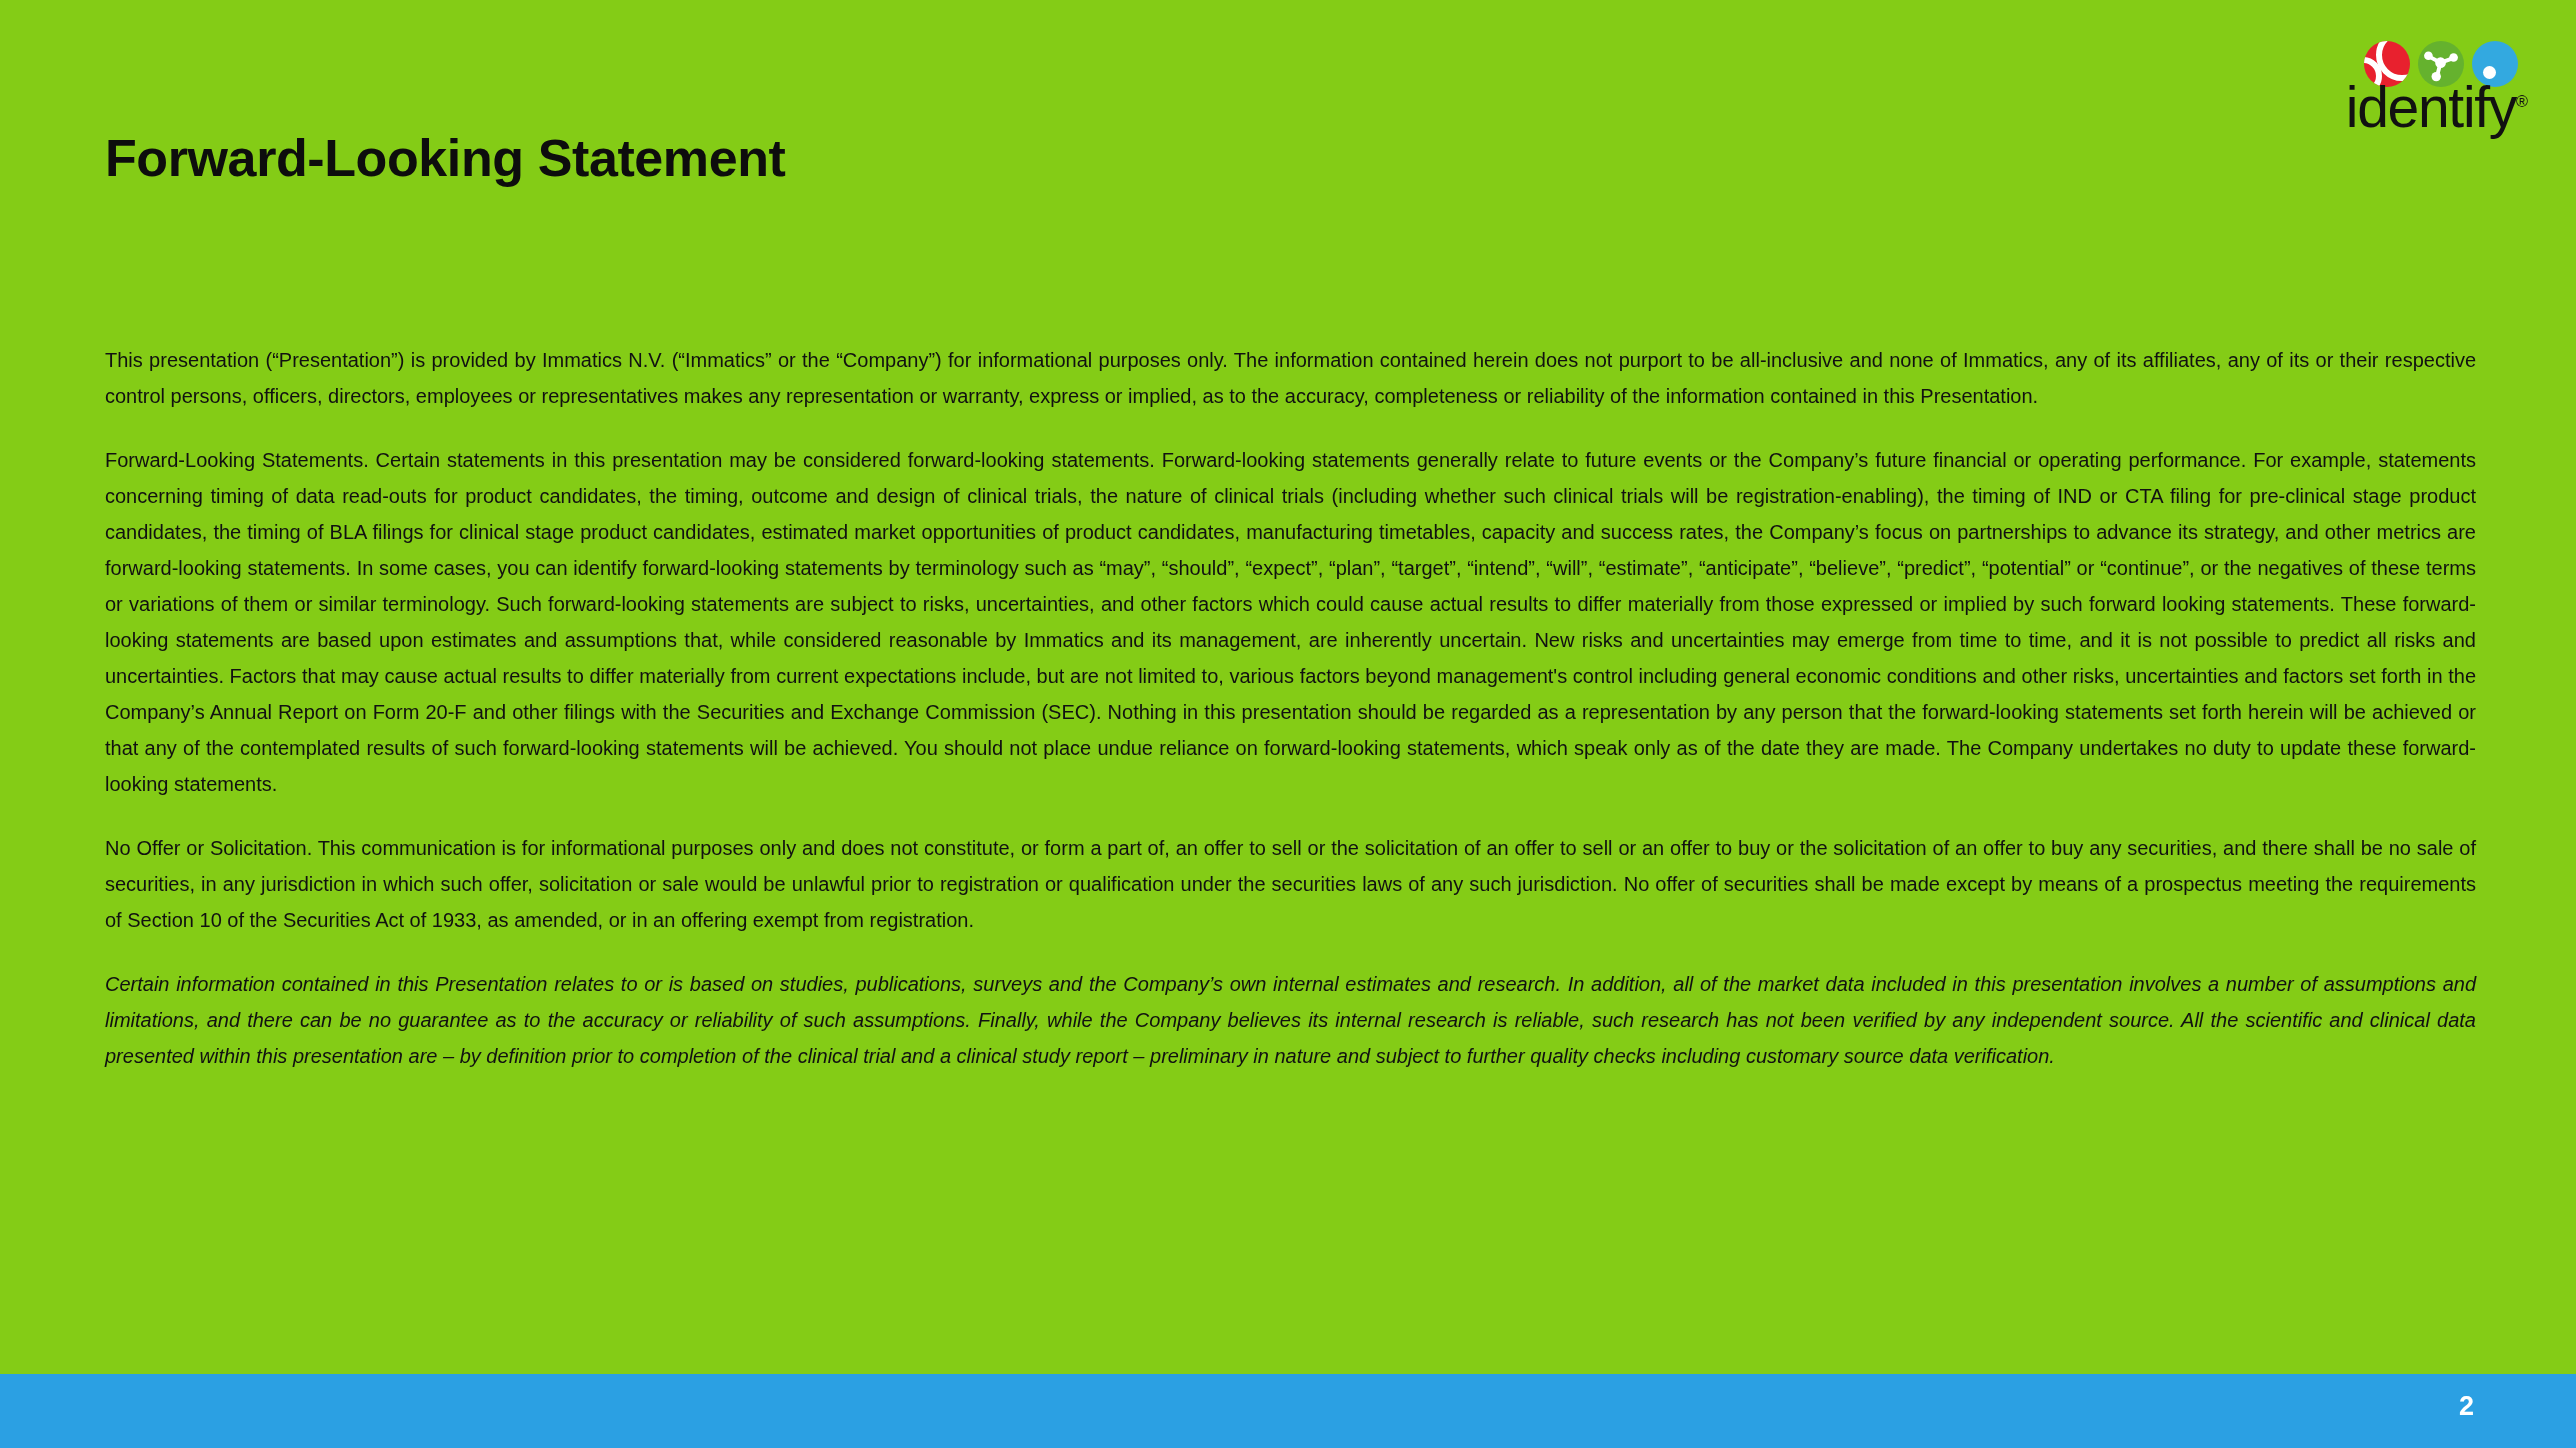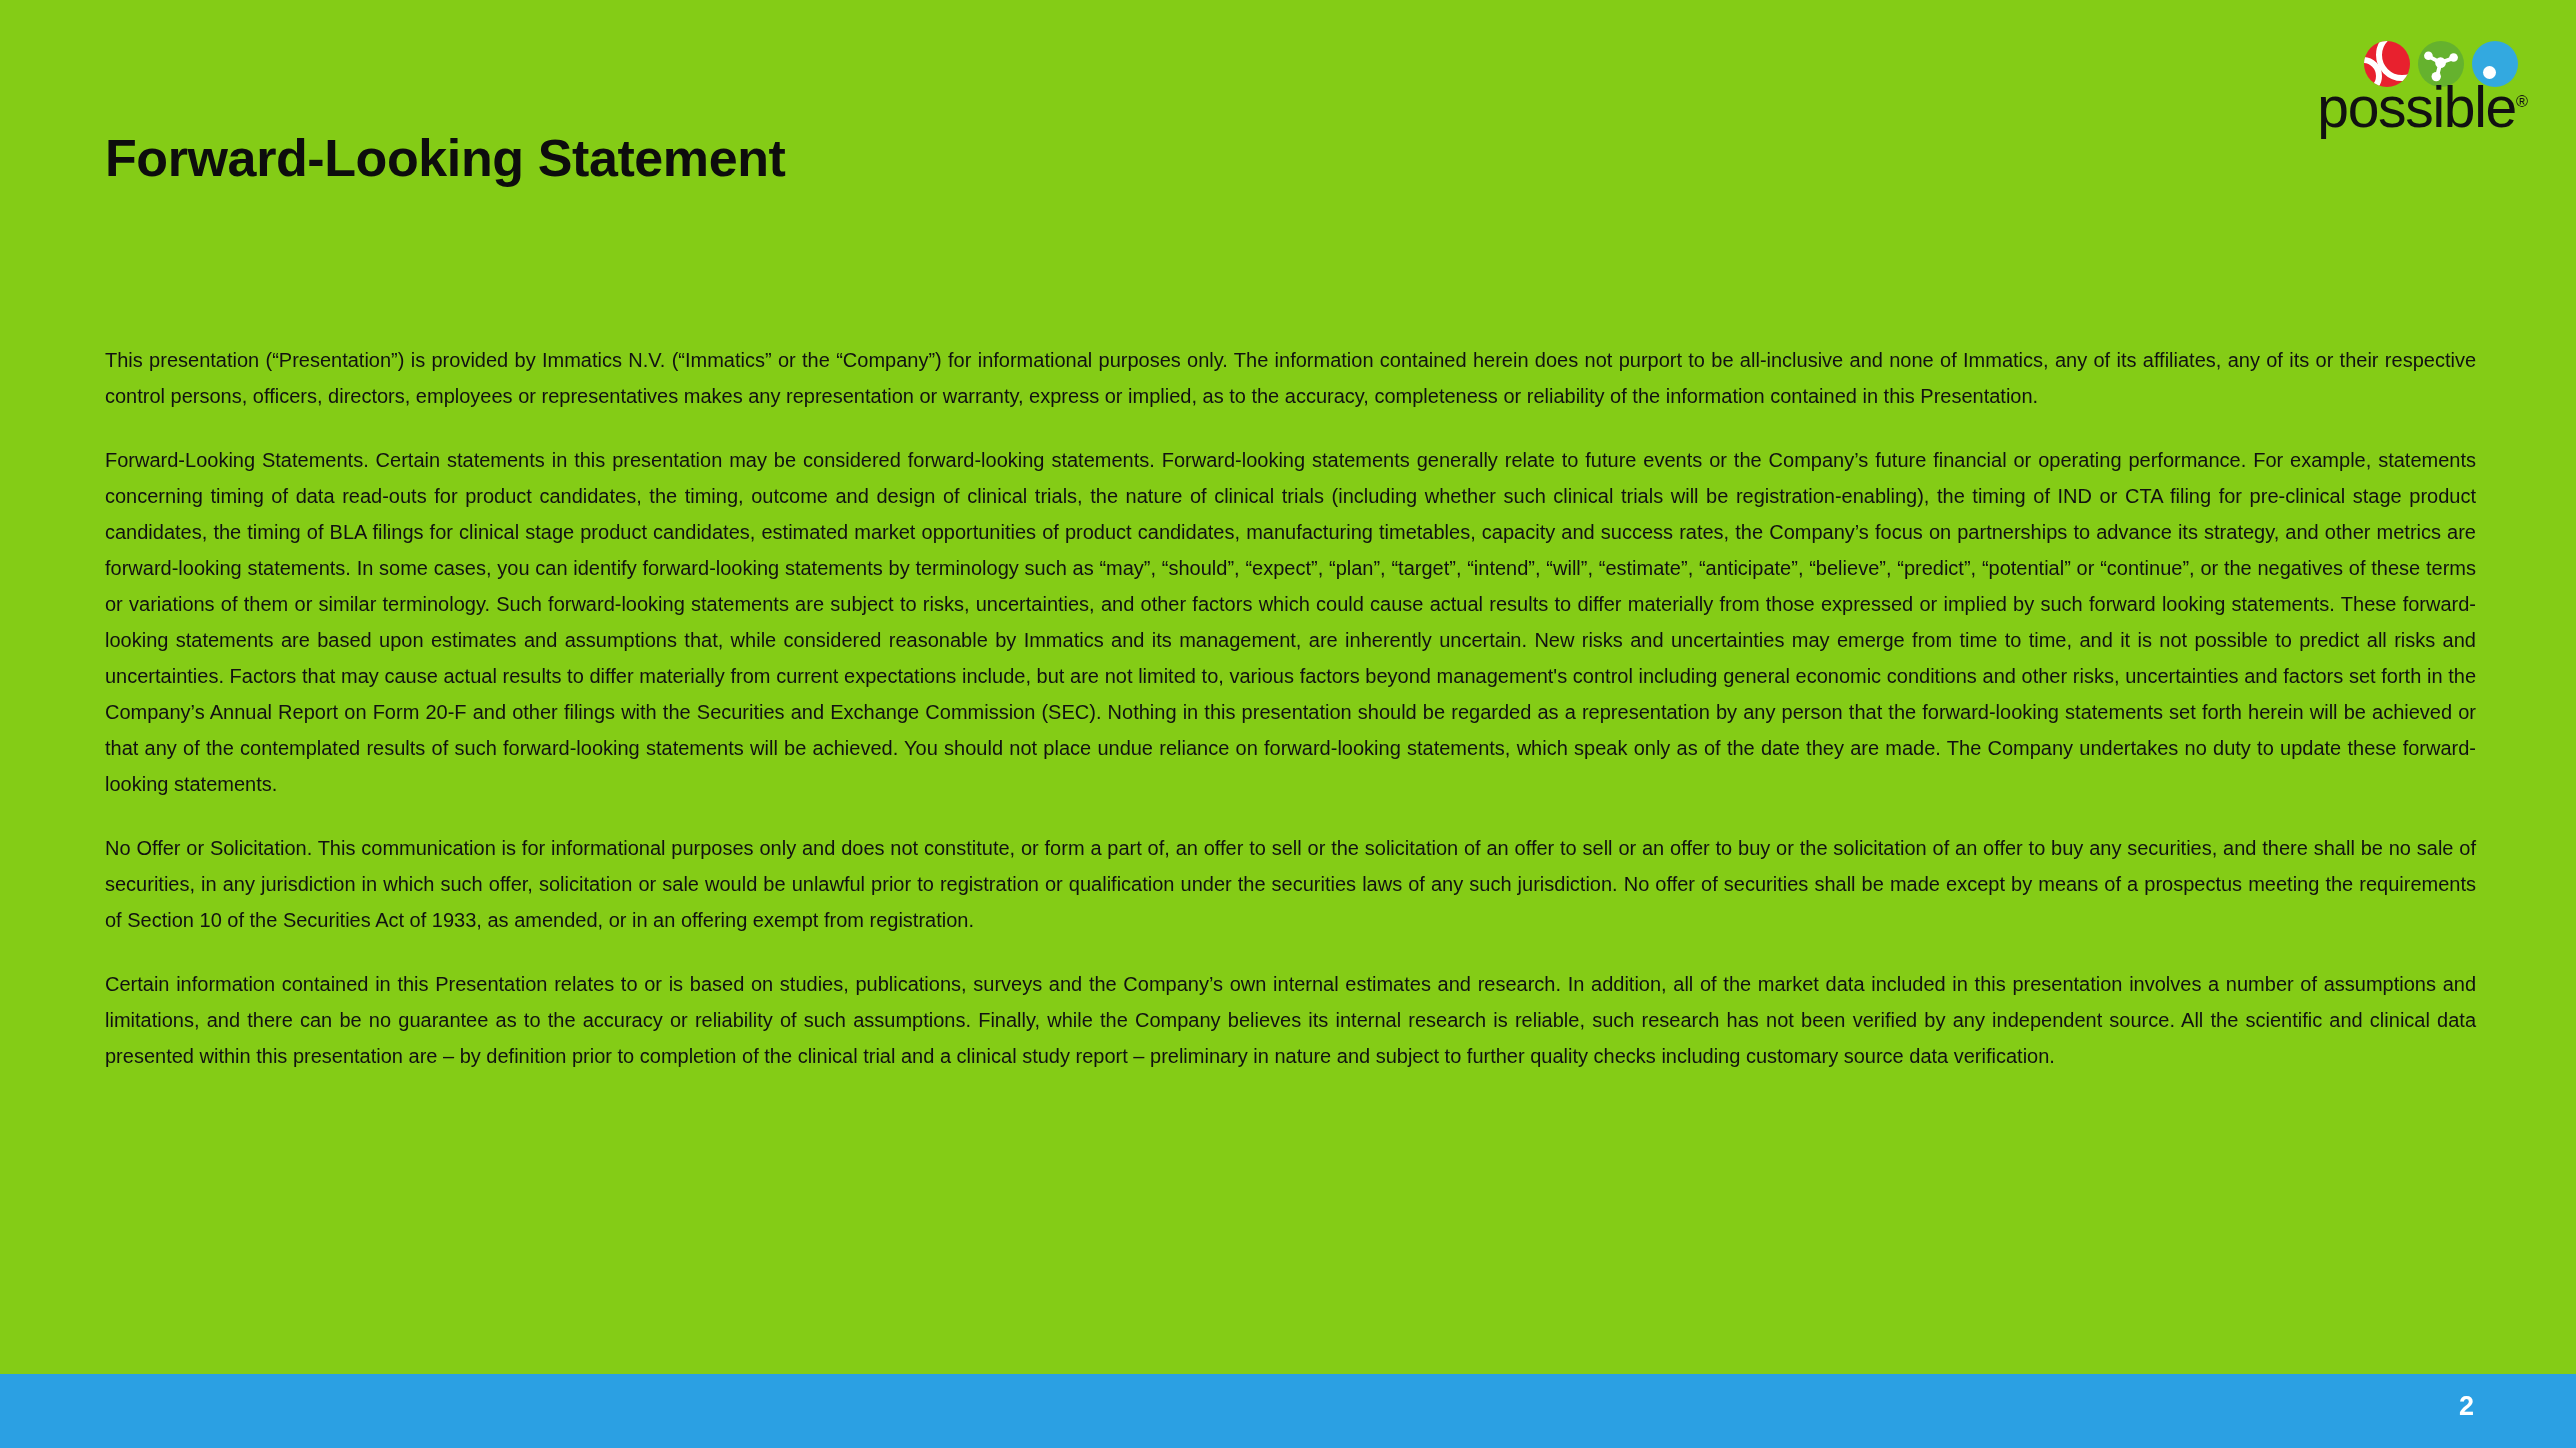--- a/index.html
+++ b/index.html
@@ -125,21 +125,21 @@
     width: 2371px;
   }
   .para {
     font-size: 20px;
     line-height: 36px;
     color: #111111;
     text-align: justify;
     text-justify: inter-word;
     margin: 0 0 28px 0;
   }
-  .para:last-child { margin-bottom: 16px; }
+  .para:last-child { margin-bottom: 16px; font-style: italic; }
 
   
   .footer-bar {
     position: absolute;
     left: 0;
     right: 0;
     bottom: 0;
     height: 75px;
     background: #2ba0e3;
   }
@@ -173,21 +173,21 @@
           <g fill="#ffffff">
             <circle cx="26" cy="25" r="6.2"></circle>
             <circle cx="12" cy="17" r="5"></circle>
             <circle cx="41" cy="19" r="5"></circle>
             <circle cx="21" cy="41" r="5.4"></circle>
           </g>
         </svg>
       </div>
       <div class="logo-dot dot-blue"></div>
     </div>
-    <div class="logo-wordmark"><span>possible</span><span class="reg">®</span></div>
+    <div class="logo-wordmark"><span>identify</span><span class="reg">®</span></div>
   </div>
 
   <div class="body-copy">
     <p class="para">This presentation (“Presentation”) is provided by Immatics N.V. (“Immatics” or the “Company”) for informational purposes only. The information contained herein does not purport to be all-inclusive and none of Immatics, any of its affiliates, any of its or their respective control persons, officers, directors, employees or representatives makes any representation or warranty, express or implied, as to the accuracy, completeness or reliability of the information contained in this Presentation.</p>
     <p class="para">Forward-Looking Statements. Certain statements in this presentation may be considered forward-looking statements. Forward-looking statements generally relate to future events or the Company’s future financial or operating performance. For example, statements concerning timing of data read-outs for product candidates, the timing, outcome and design of clinical trials, the nature of clinical trials (including whether such clinical trials will be registration-enabling), the timing of IND or CTA filing for pre-clinical stage product candidates, the timing of BLA filings for clinical stage product candidates, estimated market opportunities of product candidates, manufacturing timetables, capacity and success rates, the Company’s focus on partnerships to advance its strategy, and other metrics are forward-looking statements. In some cases, you can identify forward-looking statements by terminology such as “may”, “should”, “expect”, “plan”, “target”, “intend”, “will”, “estimate”, “anticipate”, “believe”, “predict”, “potential” or “continue”, or the negatives of these terms or variations of them or similar terminology. Such forward-looking statements are subject to risks, uncertainties, and other factors which could cause actual results to differ materially from those expressed or implied by such forward looking statements. These forward-looking statements are based upon estimates and assumptions that, while considered reasonable by Immatics and its management, are inherently uncertain. New risks and uncertainties may emerge from time to time, and it is not possible to predict all risks and uncertainties. Factors that may cause actual results to differ materially from current expectations include, but are not limited to, various factors beyond management's control including general economic conditions and other risks, uncertainties and factors set forth in the Company’s Annual Report on Form 20-F and other filings with the Securities and Exchange Commission (SEC). Nothing in this presentation should be regarded as a representation by any person that the forward-looking statements set forth herein will be achieved or that any of the contemplated results of such forward-looking statements will be achieved. You should not place undue reliance on forward-looking statements, which speak only as of the date they are made. The Company undertakes no duty to update these forward-looking statements.</p>
     <p class="para">No Offer or Solicitation. This communication is for informational purposes only and does not constitute, or form a part of, an offer to sell or the solicitation of an offer to sell or an offer to buy or the solicitation of an offer to buy any securities, and there shall be no sale of securities, in any jurisdiction in which such offer, solicitation or sale would be unlawful prior to registration or qualification under the securities laws of any such jurisdiction. No offer of securities shall be made except by means of a prospectus meeting the requirements of Section 10 of the Securities Act of 1933, as amended, or in an offering exempt from registration.</p>
     <p class="para">Certain information contained in this Presentation relates to or is based on studies, publications, surveys and the Company’s own internal estimates and research. In addition, all of the market data included in this presentation involves a number of assumptions and limitations, and there can be no guarantee as to the accuracy or reliability of such assumptions. Finally, while the Company believes its internal research is reliable, such research has not been verified by any independent source. All the scientific and clinical data presented within this presentation are – by definition prior to completion of the clinical trial and a clinical study report – preliminary in nature and subject to further quality checks including customary source data verification.</p>
   </div>
 
   <div class="footer-bar">

